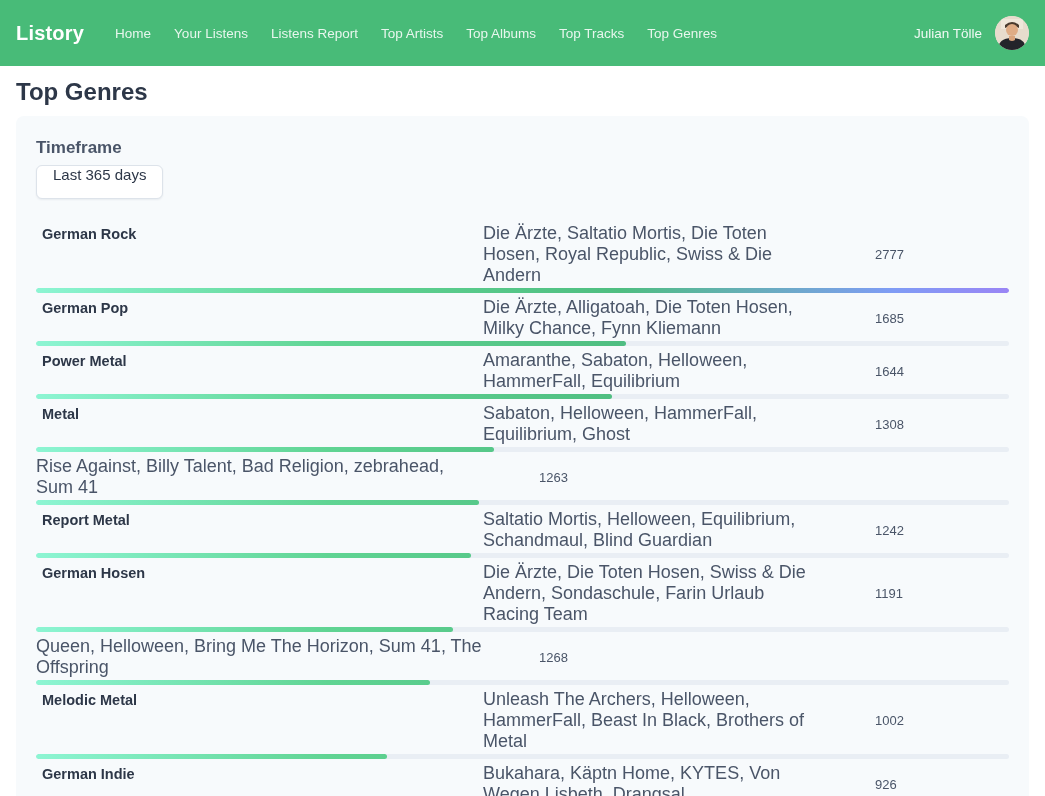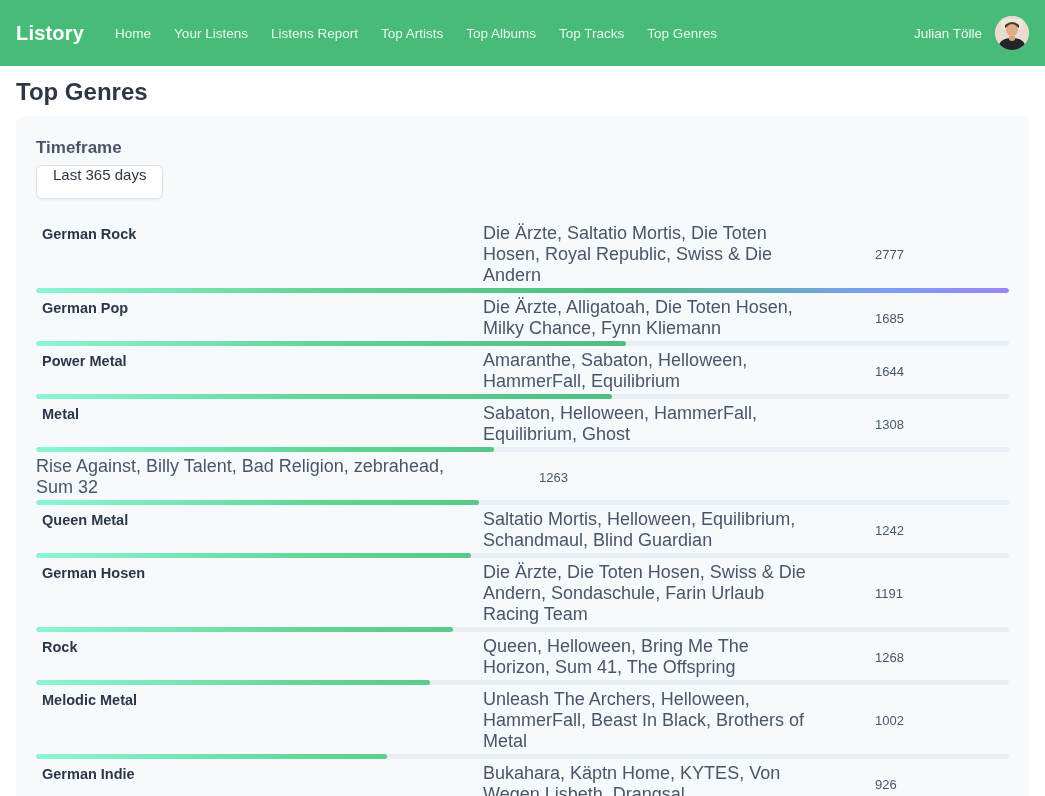--- a/index.html
+++ b/index.html
@@ -159,50 +159,49 @@
             <div class="genre-name">Metal</div>
             <div class="genre-artists">Sabaton, Helloween, HammerFall, Equilibrium, Ghost</div>
             <div class="genre-count">1308</div>
           </div>
           <div class="track">
             <div class="bar" style="width: 47.1012%; background-size: 212.31% 100%;"></div>
           </div>
         </div>
         <div class="genre-row">
           <div class="row-content">
-            <div class="genre-artists">Rise Against, Billy Talent, Bad Religion, zebrahead, Sum 32</div>
+            <div class="genre-artists">Rise Against, Billy Talent, Bad Religion, zebrahead, Sum 41</div>
             <div class="genre-count">1263</div>
           </div>
           <div class="track">
             <div class="bar" style="width: 45.4807%; background-size: 219.87% 100%;"></div>
           </div>
         </div>
         <div class="genre-row">
           <div class="row-content">
-            <div class="genre-name">Queen Metal</div>
+            <div class="genre-name">Report Metal</div>
             <div class="genre-artists">Saltatio Mortis, Helloween, Equilibrium, Schandmaul, Blind Guardian</div>
             <div class="genre-count">1242</div>
           </div>
           <div class="track">
             <div class="bar" style="width: 44.7245%; background-size: 223.59% 100%;"></div>
           </div>
         </div>
         <div class="genre-row">
           <div class="row-content">
             <div class="genre-name">German Hosen</div>
             <div class="genre-artists">Die Ärzte, Die Toten Hosen, Swiss &amp; Die Andern, Sondaschule, Farin Urlaub Racing Team</div>
             <div class="genre-count">1191</div>
           </div>
           <div class="track">
             <div class="bar" style="width: 42.888%; background-size: 233.17% 100%;"></div>
           </div>
         </div>
         <div class="genre-row">
           <div class="row-content">
-            <div class="genre-name">Rock</div>
             <div class="genre-artists">Queen, Helloween, Bring Me The Horizon, Sum 41, The Offspring</div>
             <div class="genre-count">1268</div>
           </div>
           <div class="track">
             <div class="bar" style="width: 40.5113%; background-size: 246.84% 100%;"></div>
           </div>
         </div>
         <div class="genre-row">
           <div class="row-content">
             <div class="genre-name">Melodic Metal</div>

